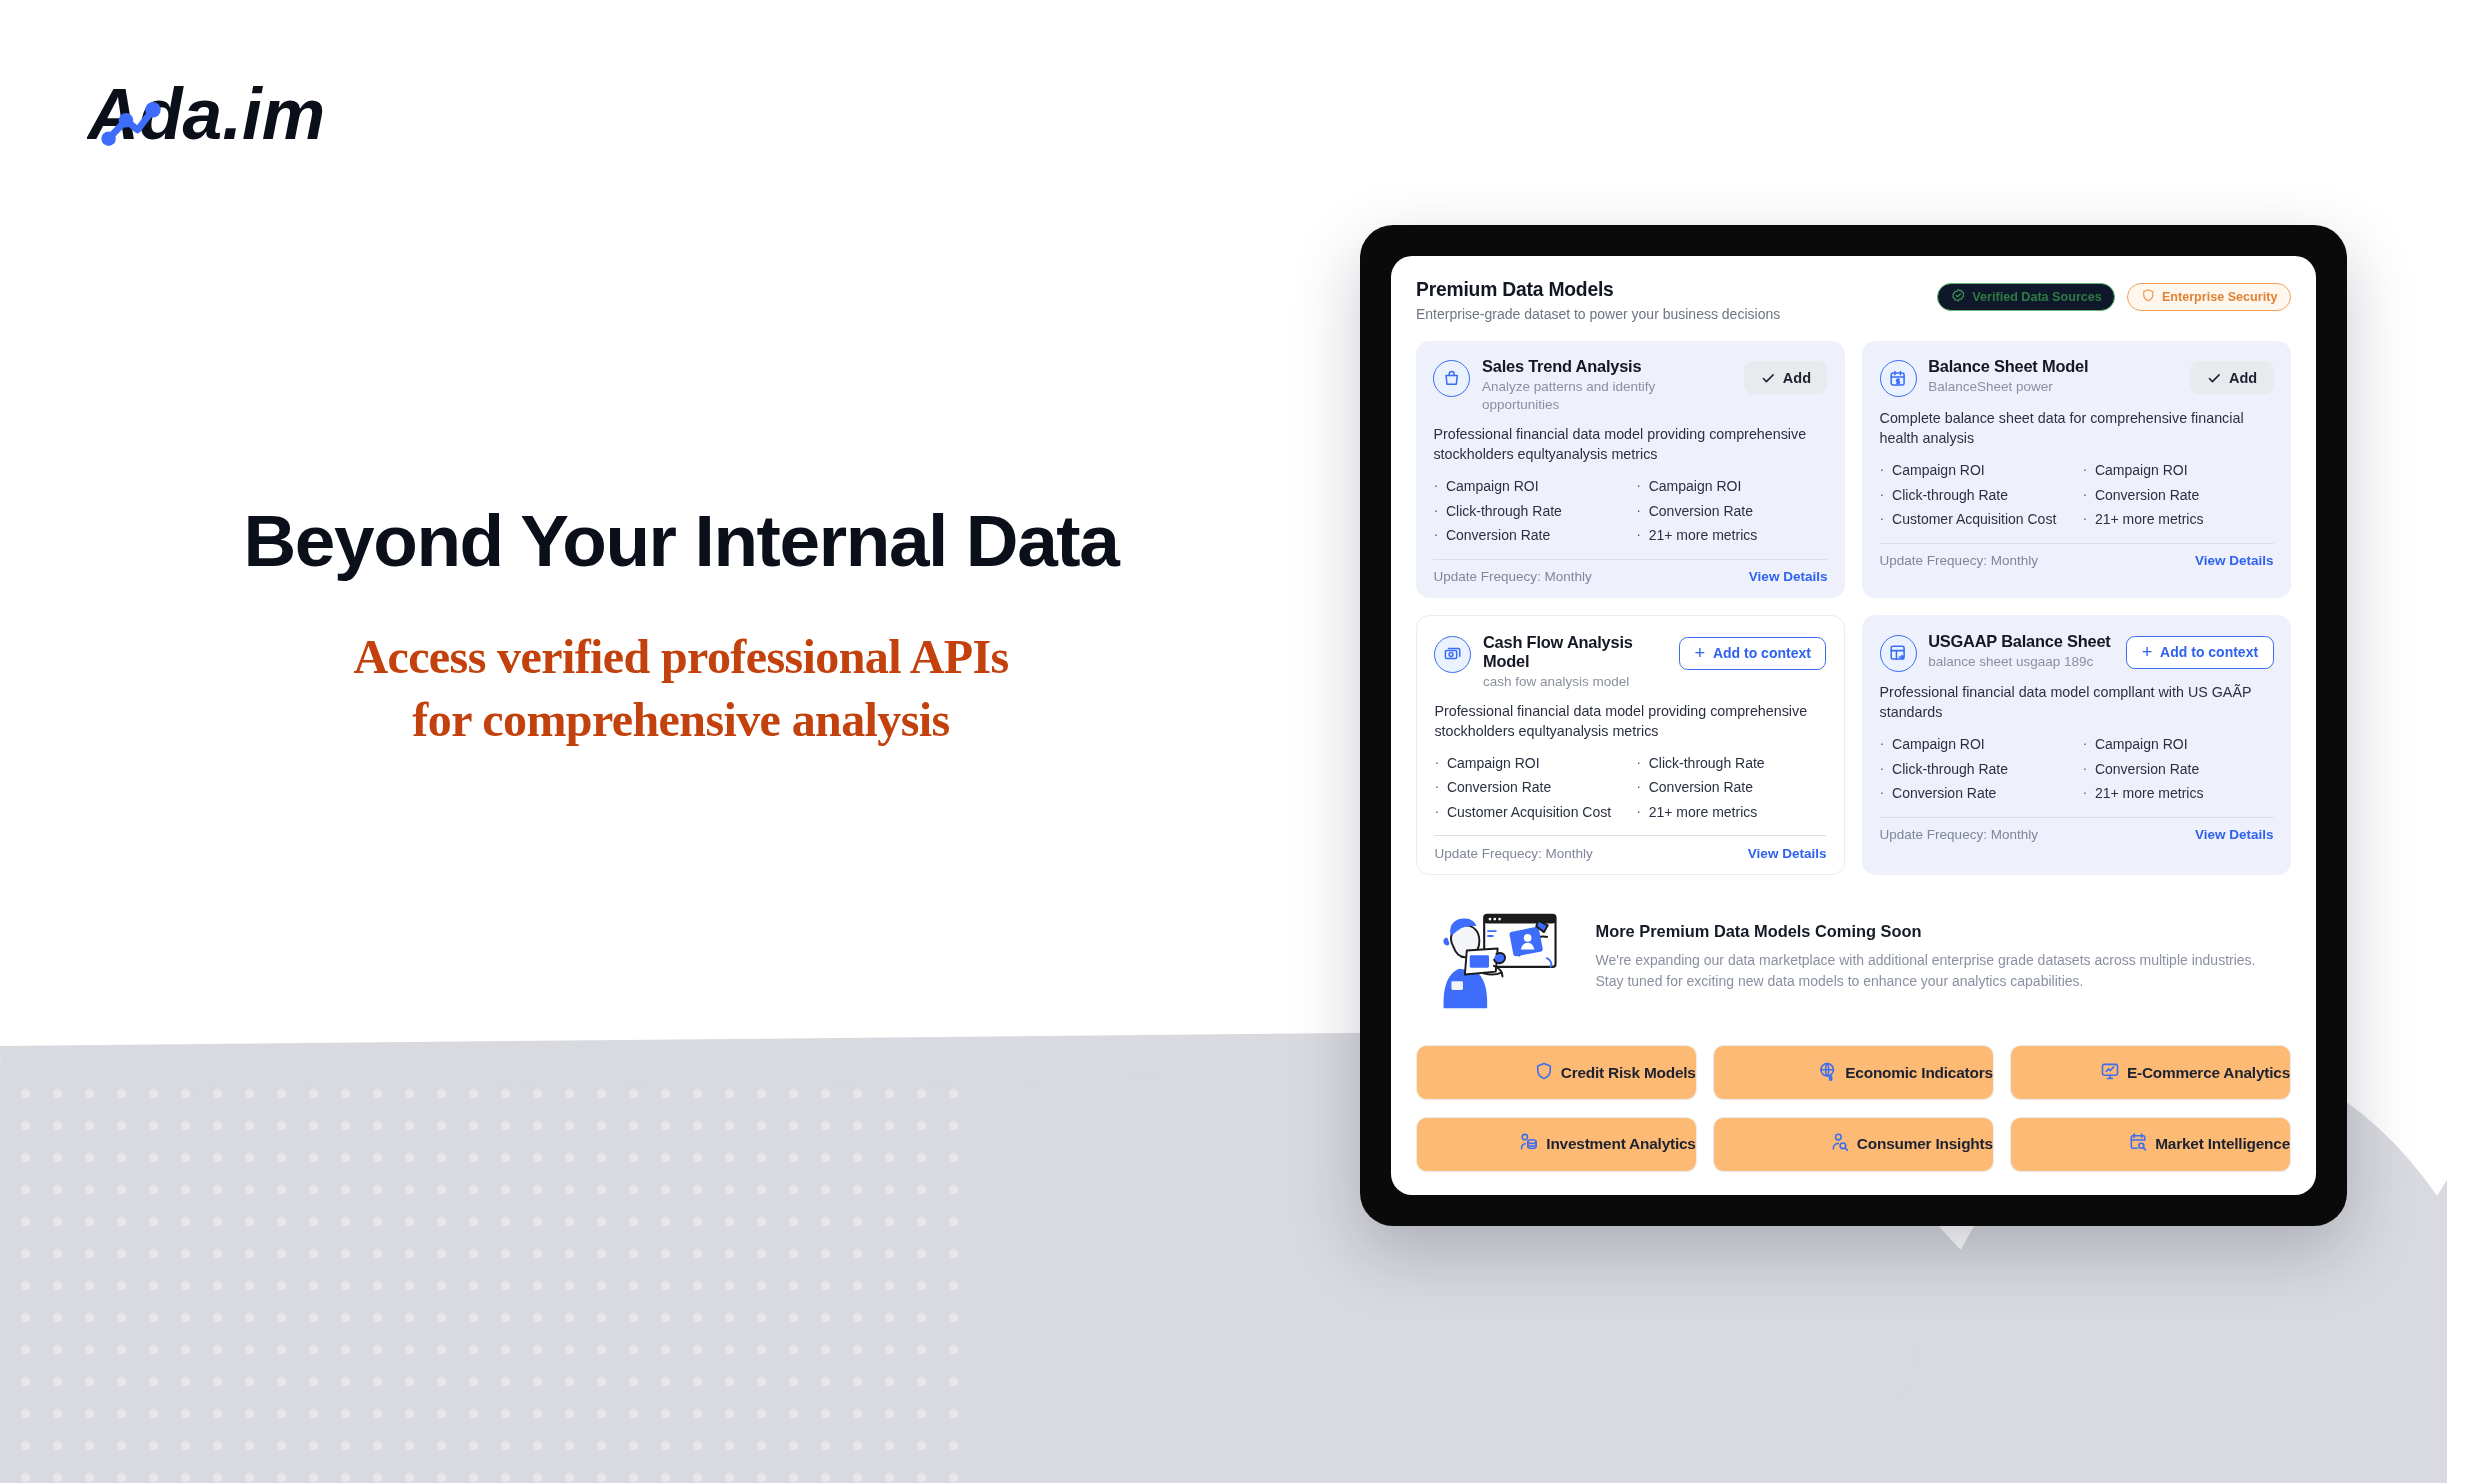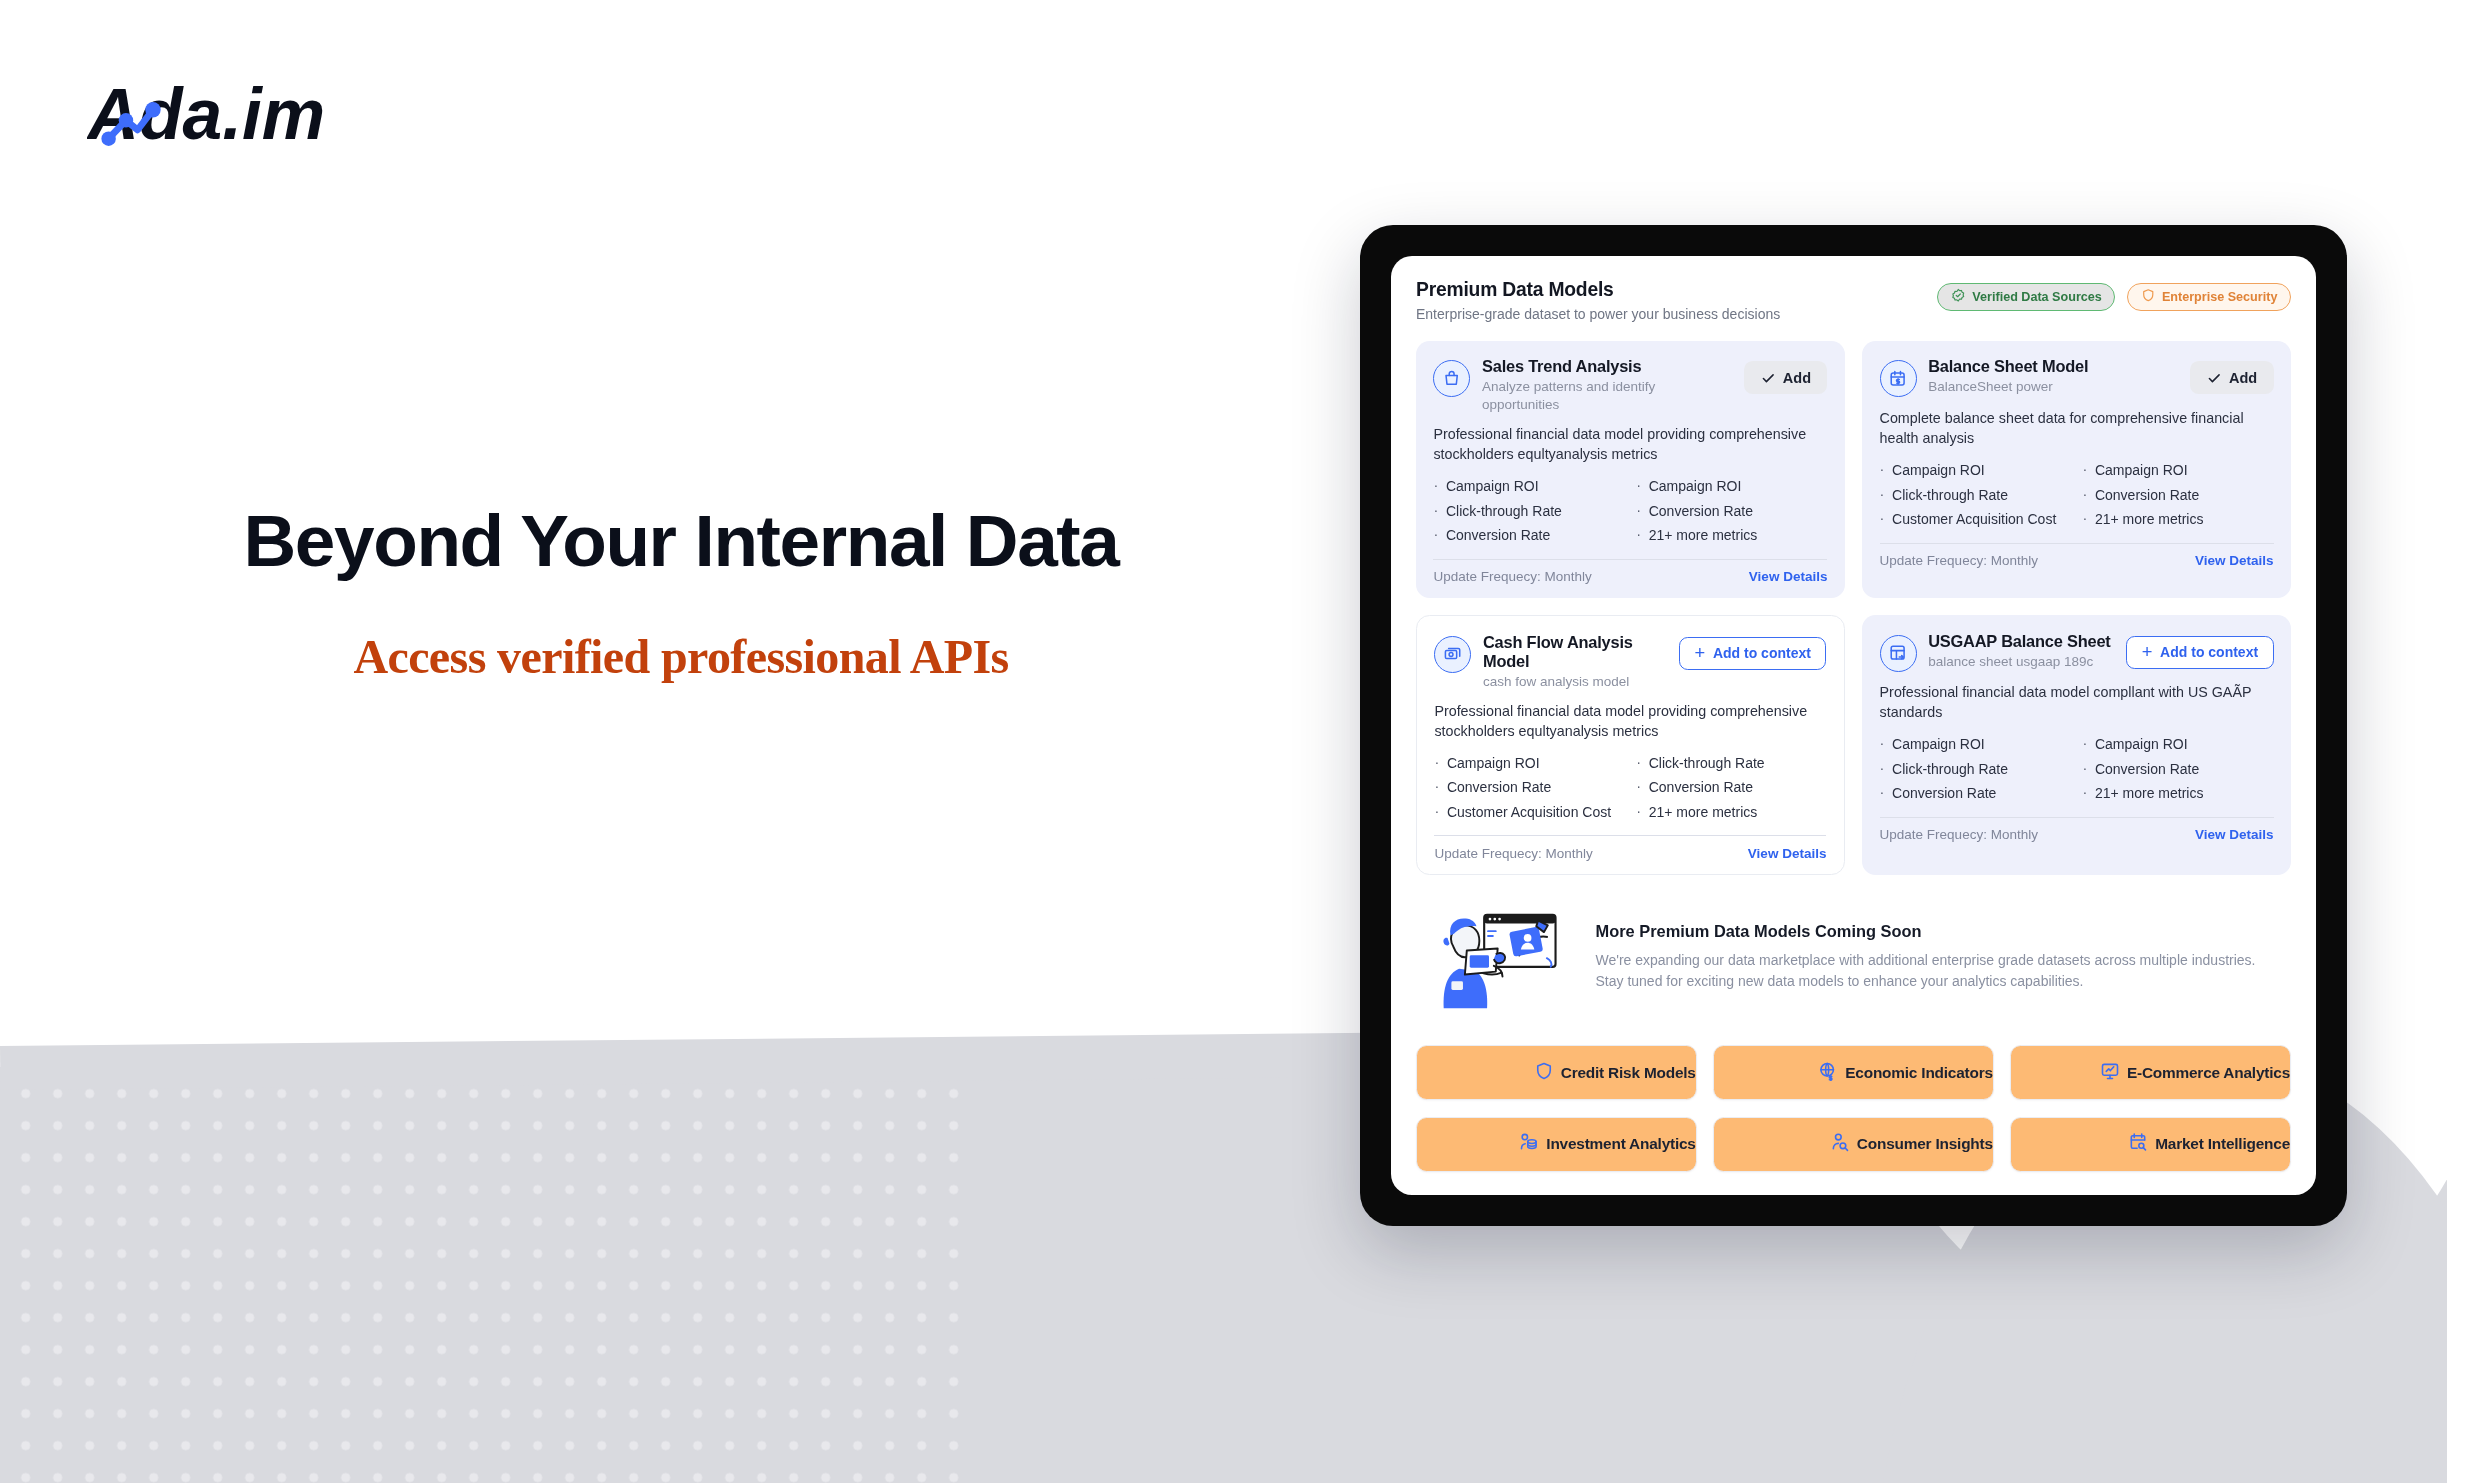--- a/index.html
+++ b/index.html
@@ -67,21 +67,21 @@
   }
 
   .panel-head{ display:flex; align-items:flex-start; justify-content:space-between; }
   .panel-title{ font-size:19.3px; font-weight:700; color:#131722; letter-spacing:-0.2px;}
   .panel-sub{ font-size:14px; color:#6f7584; margin-top:4.8px;}
   .badges{ display:flex; gap:11.6px; padding-top:3.9px;}
   .badge{
     display:flex; align-items:center; gap:6.8px; height:28px; padding:0 12.6px;
     border-radius:965px; font-size:12.6px; font-weight:600; white-space:nowrap;
   }
-  .badge.green{ background:#e5e5e5; border:1.4px solid #5fb973; color:#2f7a44;}
+  .badge.green{ background:#0f172a; border:1.4px solid #5fb973; color:#2f7a44;}
   .badge.orange{ background:#fff6ed; border:1.4px solid #f0a25c; color:#e08337;}
   .badge svg{ width:14.5px; height:14.5px; flex:none;}
 
   
   .grid{ display:grid; grid-template-columns: 1fr 1fr; gap:17.4px; margin-top:19.3px; }
   .mcard{
     border-radius:13.5px; padding:16.4px 17.4px 13.5px 17.4px; position:relative;
   }
   .mcard.tint{ background:#eef0fb; }
   .mcard.plain{ background:#ffffff; border:1.3px solid #e9ecf2; }
@@ -160,20 +160,21 @@
       <circle cx="22" cy="66" r="7.5" fill="#3e6dfb"></circle>
       <circle cx="40" cy="47" r="7.5" fill="#3e6dfb"></circle>
       <circle cx="68" cy="36" r="8" fill="#3e6dfb"></circle>
     </svg>
   </div>
 
   <div class="hero">
     <h1>Beyond Your Internal Data</h1>
     <p>
       <span>Access verified professional APIs</span><br>
+      <span>for comprehensive analysis</span>
     </p>
   </div>
 
   <div class="device">
     <div class="screen">
 
       <div class="panel-head">
         <div>
           <div class="panel-title">Premium Data Models</div>
           <div class="panel-sub">Enterprise-grade dataset to power your business decisions</div>

